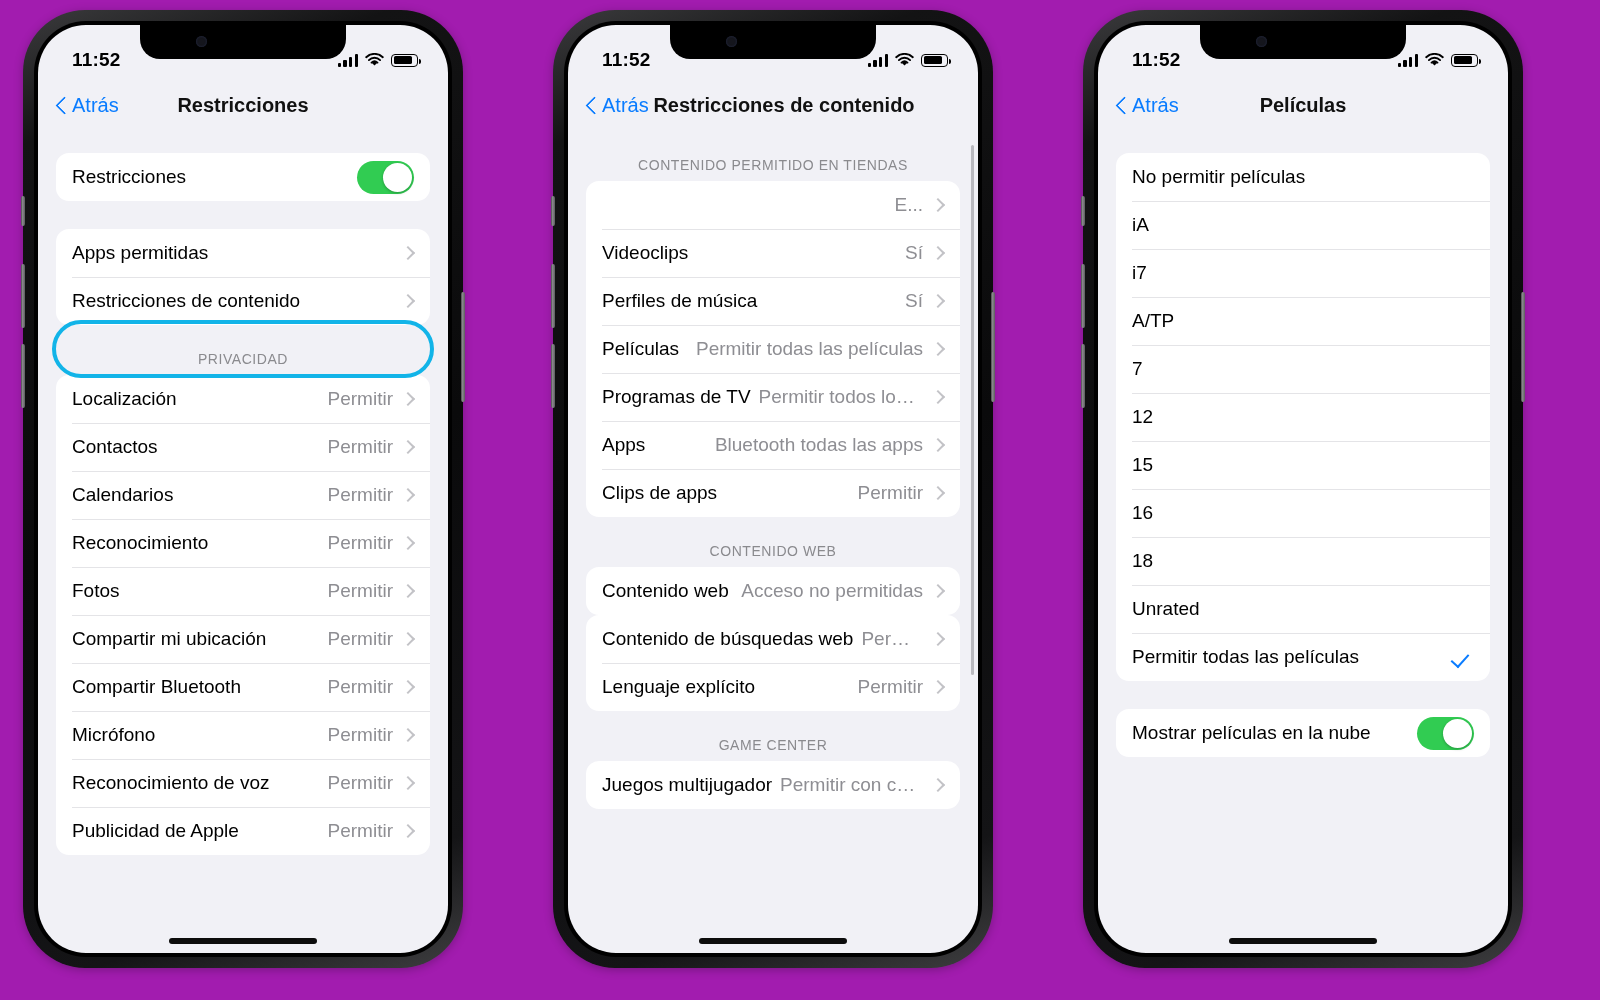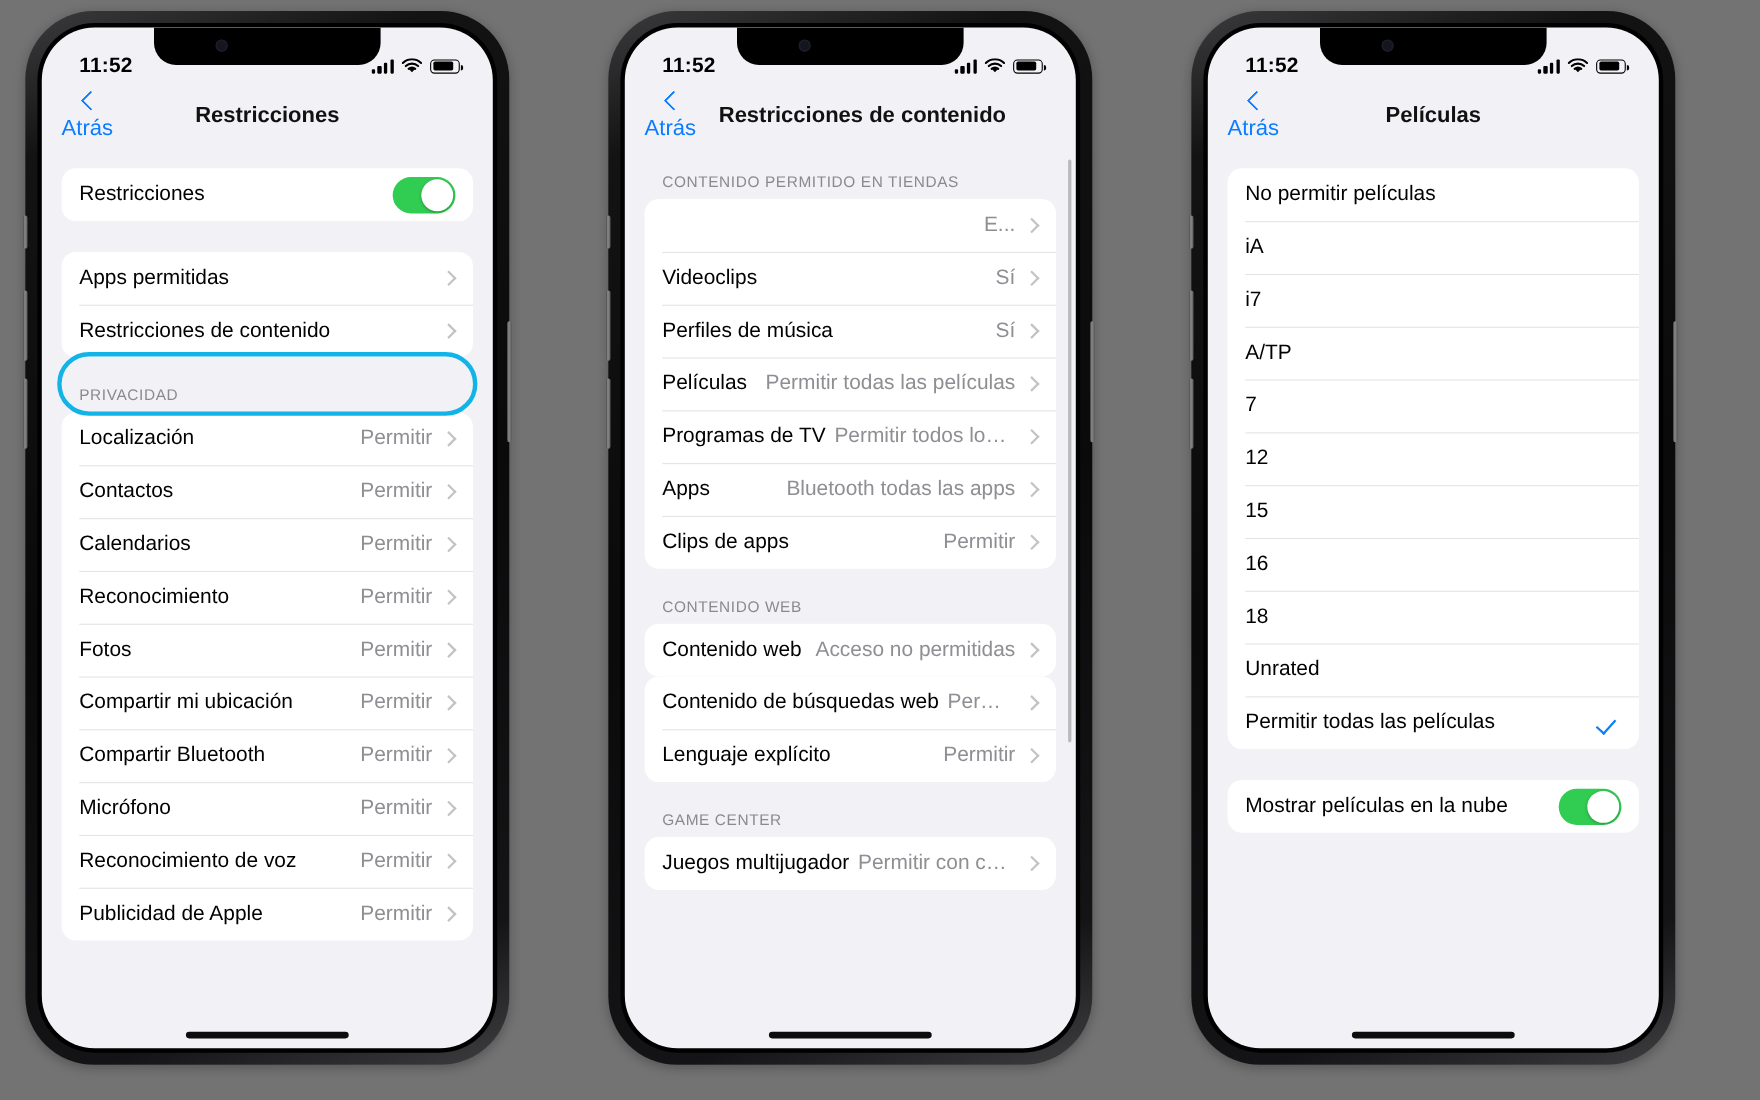--- a/index.html
+++ b/index.html
@@ -5,21 +5,21 @@
   * { box-sizing: border-box; margin: 0; padding: 0; }
   html, body {
     width: 1600px; height: 1000px;
     background: #ffffff;
     font-family: "Liberation Sans", sans-serif;
     overflow: hidden;
   }
   .stage {
     position: relative;
     width: 1600px; height: 1000px;
-    background: #737373;
+    background: #a21caf;
   }
 
   
   .phone {
     position: absolute;
     width: 440px; height: 958px;
     border-radius: 62px;
     background: linear-gradient(160deg,#3b3b3d 0%, #131314 12%, #0a0a0b 50%, #141416 88%, #3e3e40 100%);
     padding: 11px;
     box-shadow: 0 2px 10px rgba(0,0,0,.25);
@@ -110,21 +110,21 @@
   
   .navbar {
     position: relative;
     height: 52px;
     display: flex; align-items: center;
     padding: 0 18px;
     z-index: 30;
   }
   .nav-back {
     display: flex; align-items: center; gap: 5px;
-    color: #0a7cff; font-size: 20px; cursor: pointer; flex-direction: column;
+    color: #0a7cff; font-size: 20px; cursor: pointer;
   }
   .chev-l {
     width: 11px; height: 19px; position: relative; display:block;
   }
   .chev-l::before {
     content:""; position:absolute; left:2px; top:3.5px;
     width: 11px; height: 11px;
     border-left: 2.8px solid #0a7cff; border-bottom: 2.8px solid #0a7cff;
     transform: rotate(45deg);
     border-radius: 1px;
@@ -142,20 +142,21 @@
     position: absolute;
     top: 106px; left: 0; right: 0; bottom: 0;
     overflow: hidden;
     padding: 0 18px;
   }
   .group-head {
     font-size: 14px; color: #8a8a8e;
     letter-spacing: .55px;
     padding: 26px 16px 8px 16px;
     text-transform: uppercase;
+    text-align: center;
   }
   .card {
     background: #fff;
     border-radius: 13px;
     overflow: hidden;
   }
   .row {
     display: flex; align-items: center;
     min-height: 48px;
     padding: 0 16px;

